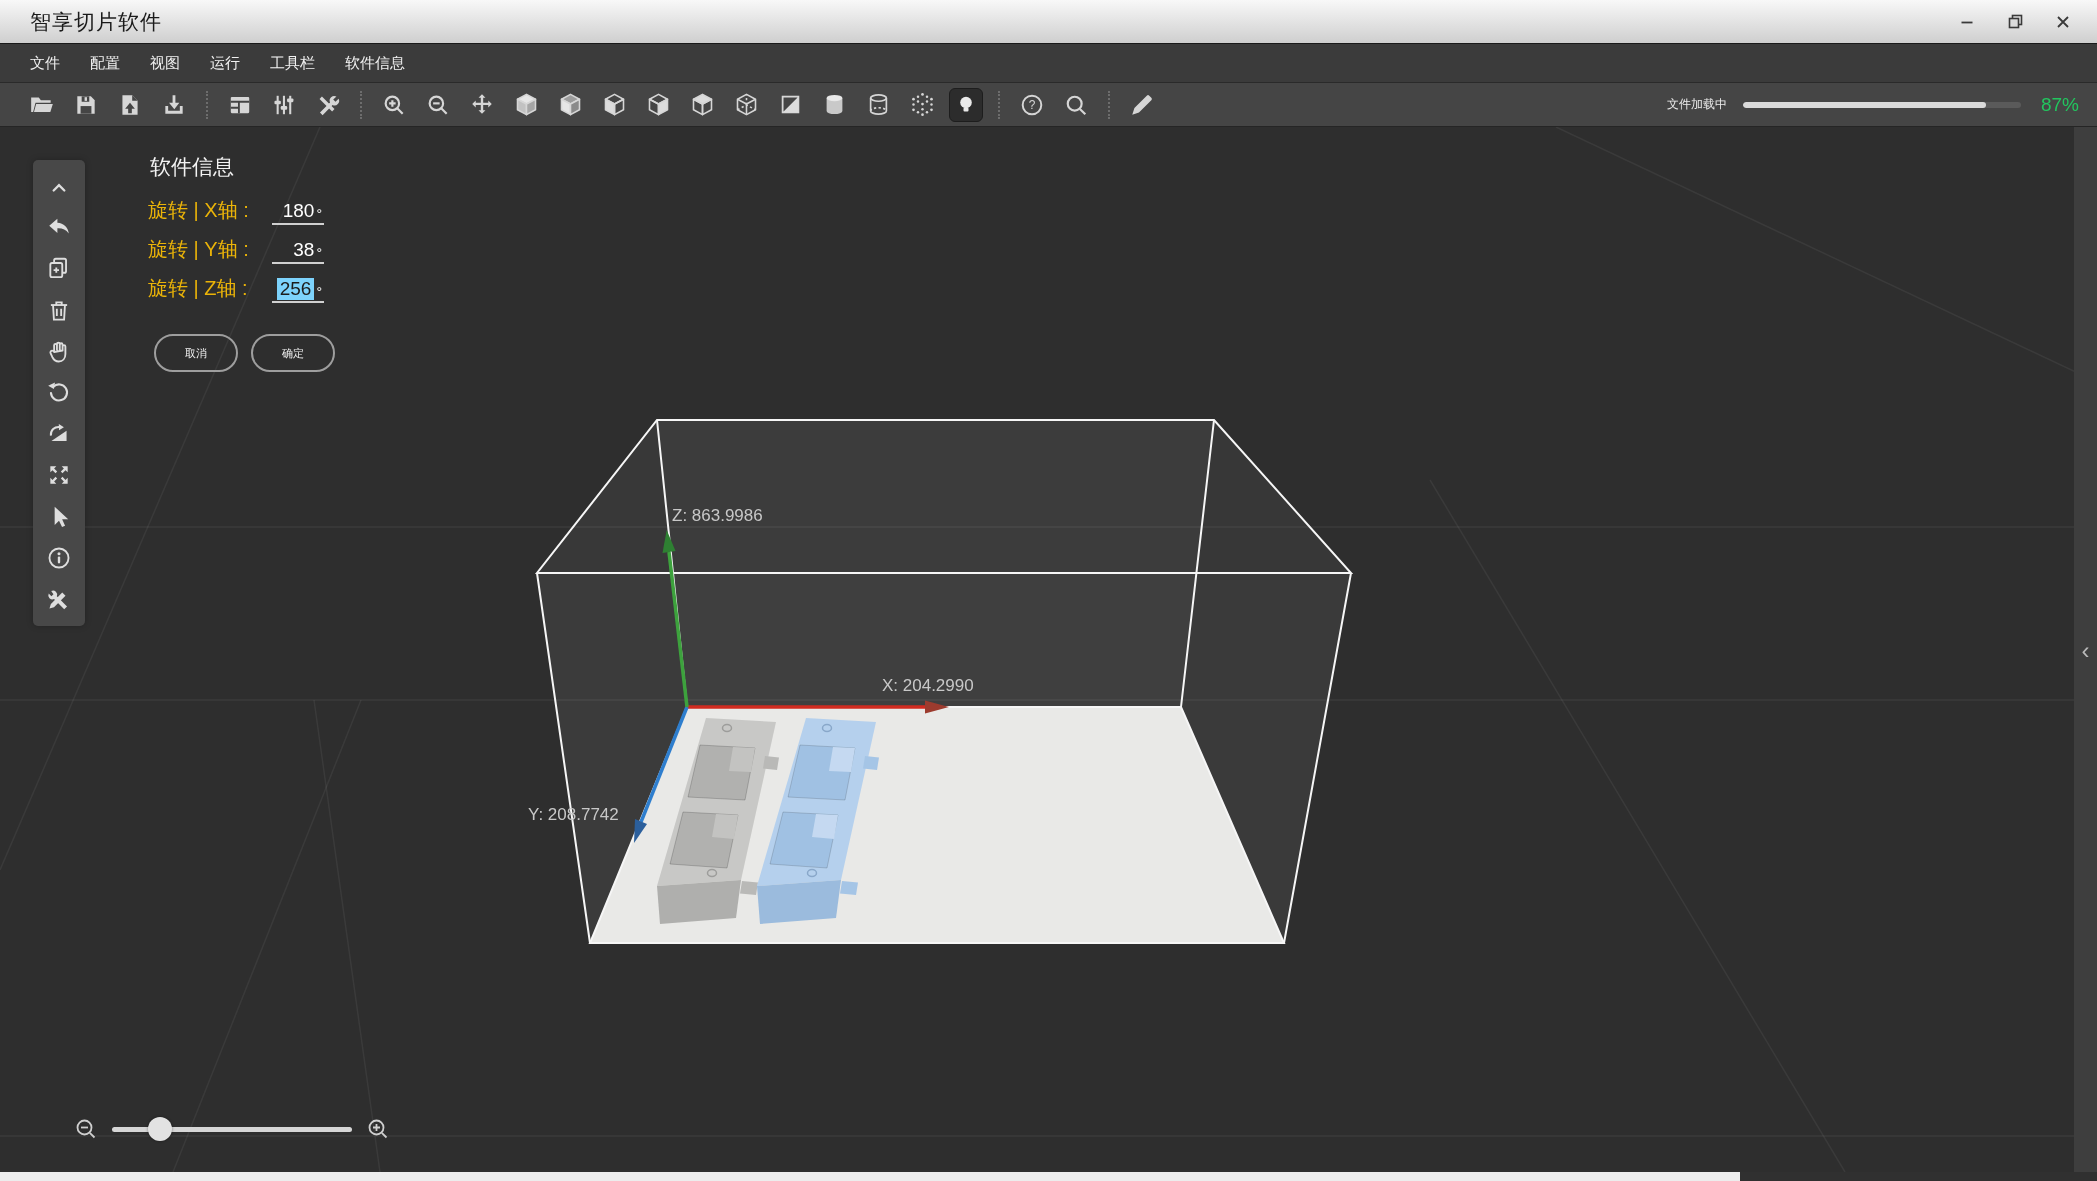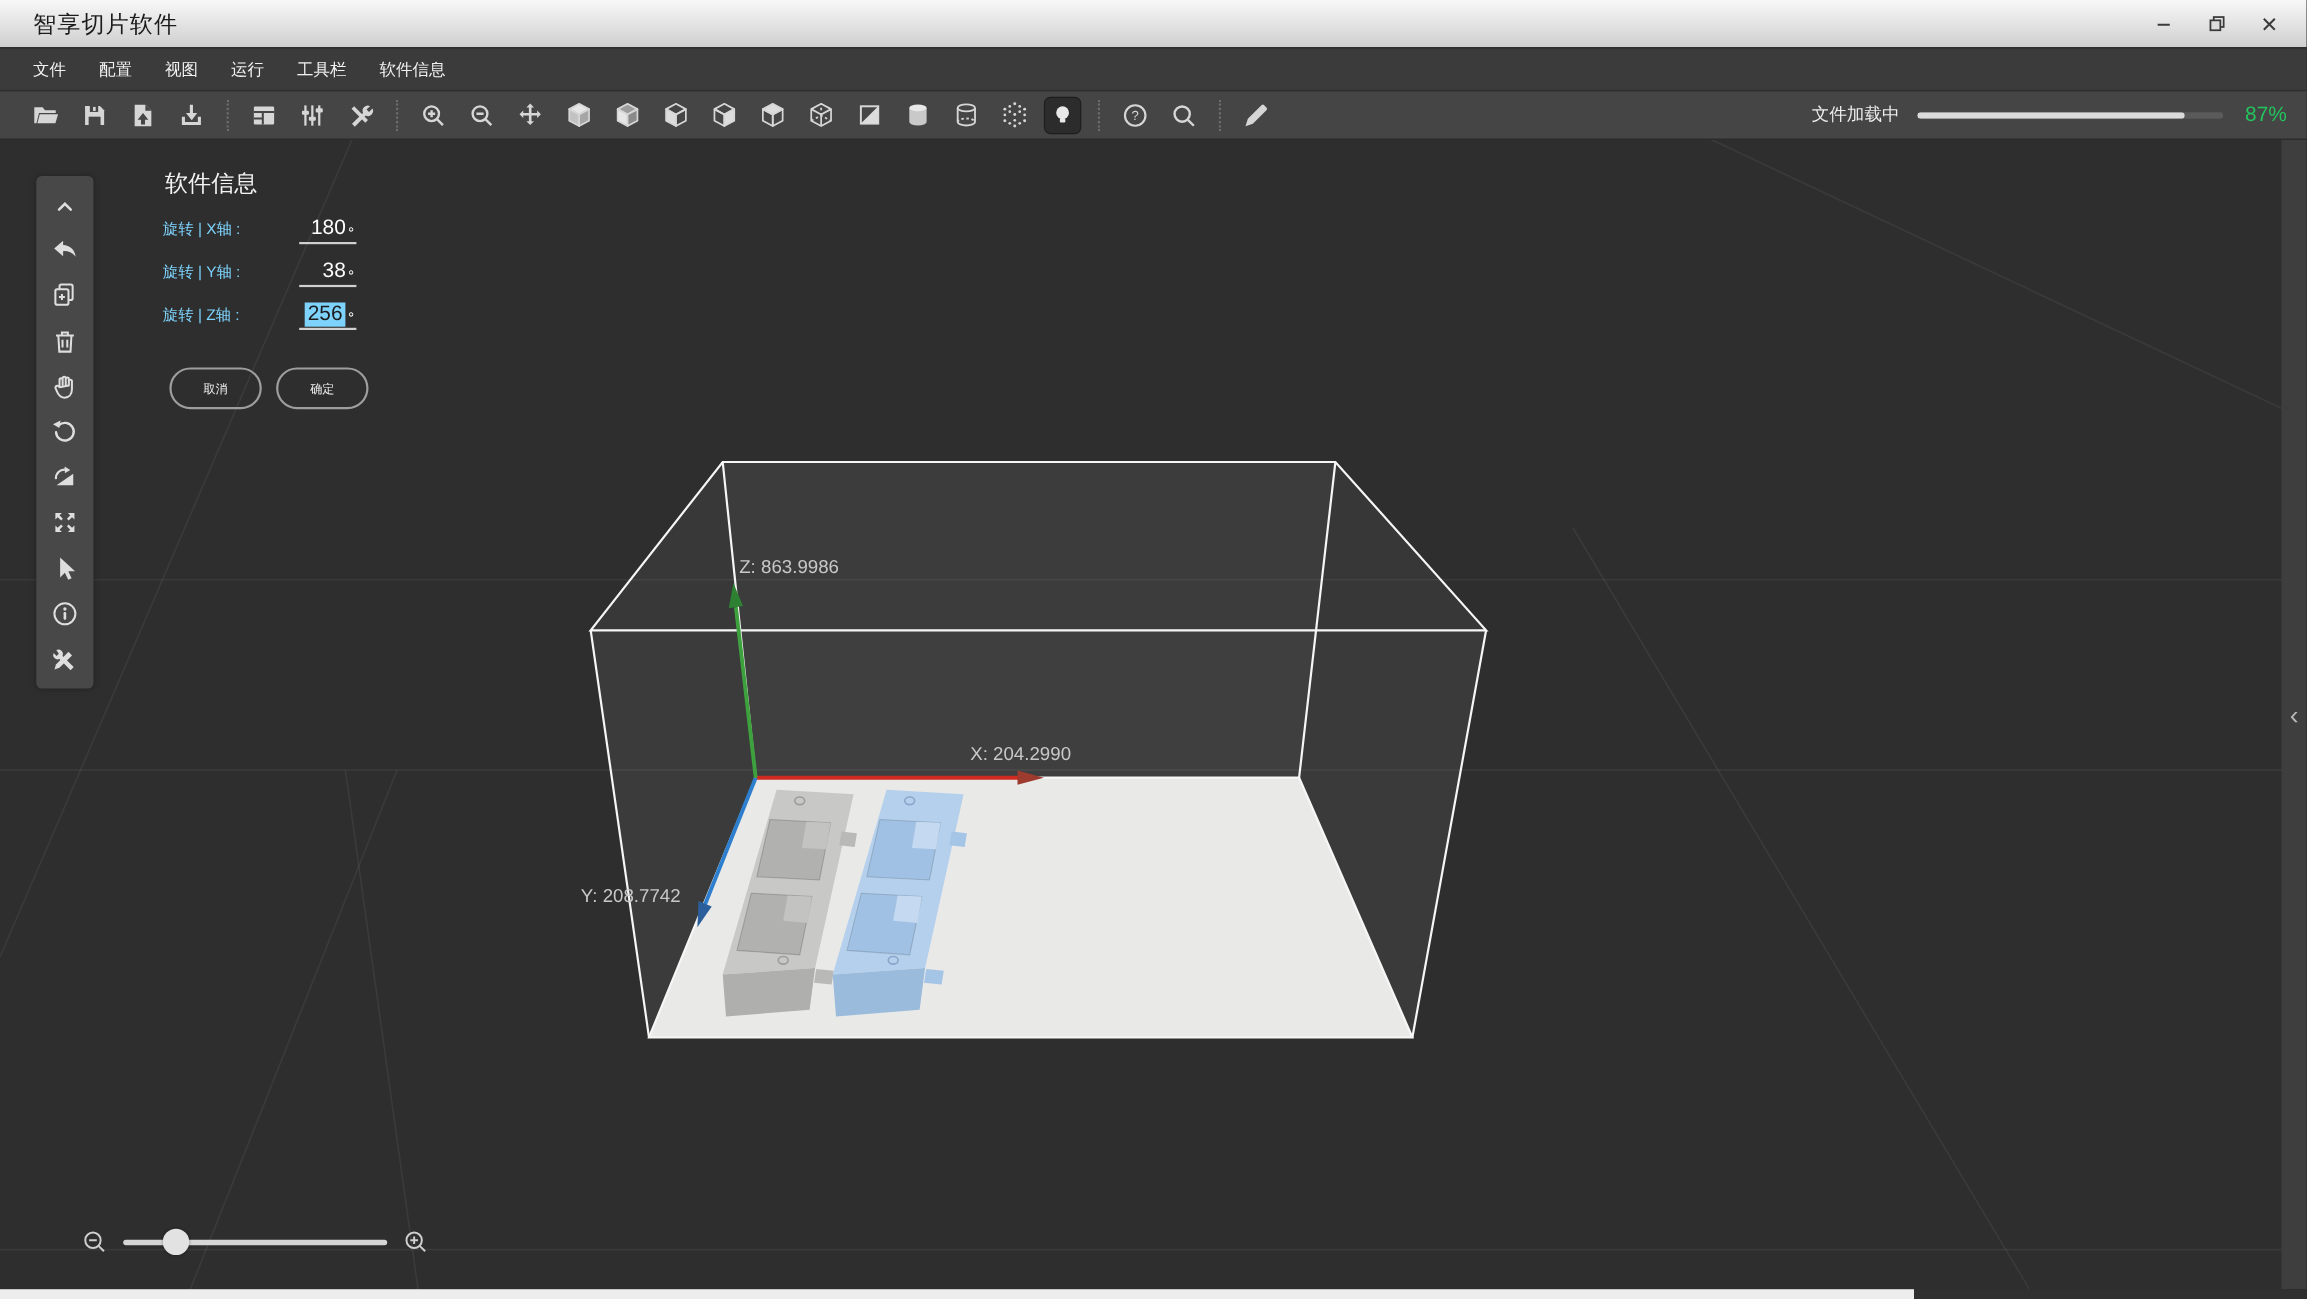--- a/index.html
+++ b/index.html
@@ -24,42 +24,42 @@
 
   
   .toolbar { height:44px; background:#454545; display:flex; align-items:center;
              padding:0 18px 0 20px; border-bottom:1px solid #252525; }
   .tb-btn { width:44px; height:38px; display:flex; align-items:center; justify-content:center;
             background:transparent; border:none; }
   .tb-btn.active { width:34px; height:34px; background:#2c2c2c; border:1px solid #1d1d1d;
                    border-radius:6px; margin:0 5px; }
   .tb-sep { height:28px; border-left:2px dotted #6d6d6d; margin:0 10px; }
   .loading-cluster { margin-left:auto; display:flex; align-items:center; gap:16px; }
-  .loading-label { color:#ececec; font-size:16px; }
+  .loading-label { color:#ececec; font-size:12px; }
   .progress { width:278px; height:6px; border-radius:3px; background:#5a5a5a; overflow:hidden; }
   .progress-fill { height:100%; background:#dadada; border-radius:3px; }
   .loading-pct { color:#22c55e; font-size:19px; margin-left:4px; }
 
   
   .viewport { position:relative; flex:1; background:#2e2e2e; overflow:hidden; }
   .scene { position:absolute; left:0; top:0; }
 
   
   .left-rail { position:absolute; left:33px; top:33px; width:52px; height:466px;
                background:#484848; border-radius:5px; display:flex; flex-direction:column;
                align-items:center; justify-content:space-between; padding:10px 0;
                box-shadow:0 0 6px rgba(0,0,0,.25); }
   .rail-btn { width:40px; height:34px; display:flex; align-items:center; justify-content:center;
               background:transparent; border:none; }
 
   
   .rot-panel { position:absolute; left:148px; top:26px; width:230px; }
   .rot-title { font-size:21px; color:#f3f3f3; font-weight:400; margin:0 0 16px 2px; }
   .rot-row { display:flex; align-items:baseline; height:39px; }
-  .rot-label { font-size:14px; color:#7dd3fc; width:120px; white-space:nowrap; }
+  .rot-label { font-size:20px; color:#eab308; width:120px; white-space:nowrap; }
   .rot-field { display:inline-flex; justify-content:flex-end; align-items:flex-end;
                min-width:52px; border-bottom:2px solid #d0d0d0; margin-left:4px;
                padding:0 2px 1px 2px; font-size:19px; color:#fff; }
   .rot-unit { font-size:14px; margin-left:2px; color:#fff; }
   .rot-row.selected .rot-value { background:#7dd3fc; color:#1c1c1c; padding:0 3px; }
   .rot-buttons { margin-top:20px; display:flex; gap:13px; margin-left:6px; }
   .pill-btn { width:84px; height:38px; border:2px solid #9e9e9e; border-radius:19px;
               background:transparent; color:#f0f0f0; font-size:11px;
               font-family:"Liberation Sans", sans-serif; }
 

